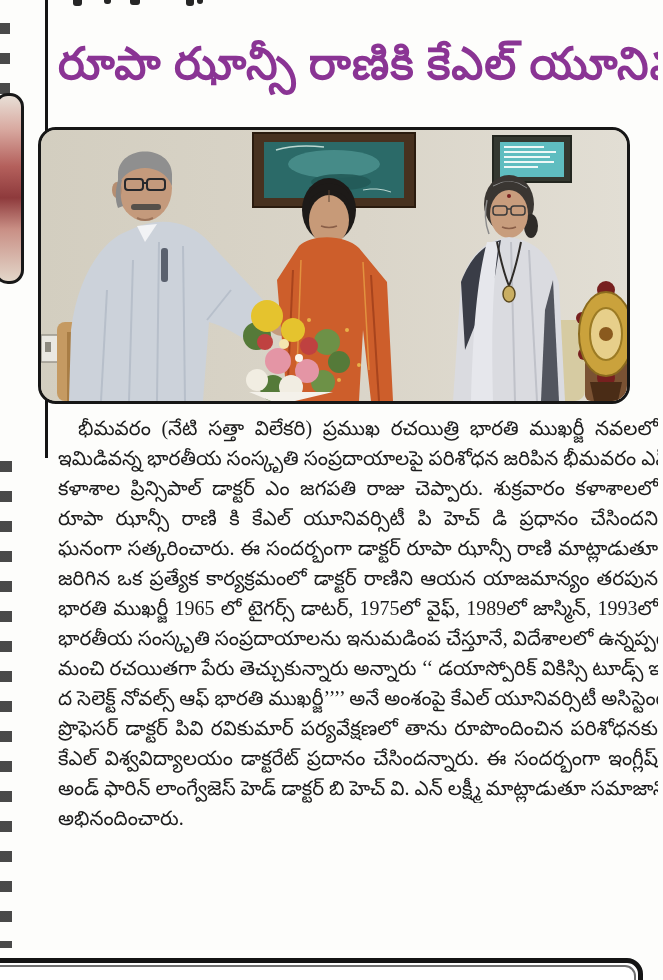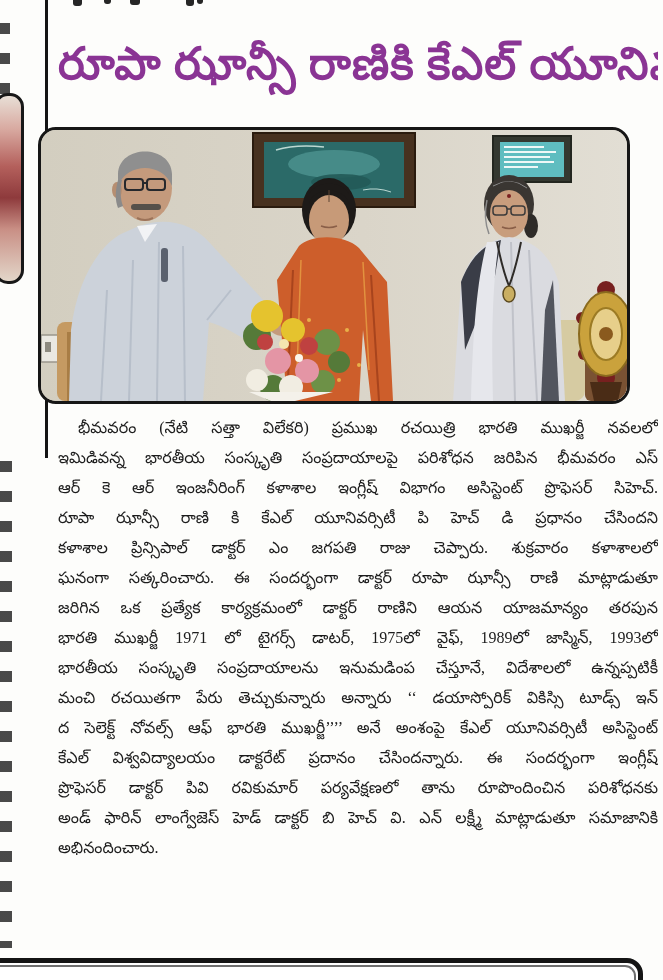--- a/index.html
+++ b/index.html
@@ -34,21 +34,21 @@
   }
   
   .photo{
     position:absolute;left:38px;top:127px;width:586px;height:271px;
     border:3px solid #161616;border-radius:18px;overflow:hidden;background:#d8d3c6;
   }
   .photo svg{display:block;width:100%;height:100%;}
   
   .article{
     position:absolute;left:58px;top:413px;width:600px;
-    font-size:16px;line-height:30px;color:#1c1c1c;
+    font-size:20px;line-height:30px;color:#1c1c1c;
   }
   .article .ln{
     height:30px;white-space:nowrap;
     text-align:justify;text-align-last:justify;
     overflow:hidden;
   }
   .article .ln.first{text-indent:20px;}
   .article .ln.last{text-align:center;text-align-last:left;}
   
   .bottom-box{
@@ -232,30 +232,29 @@
       <ellipse cx="565" cy="204" rx="16" ry="26" fill="#e7cf8a" stroke="#9c7b24" stroke-width="2"></ellipse>
       <circle cx="565" cy="204" r="7" fill="#8a5a1e"></circle>
       <path d="M549,252 L581,252 L577,271 L553,271 Z" fill="#4a2c16"></path>
     </g>
   </svg>
 </div>
 
 <div class="article">
   <div class="ln first">భీమవరం (నేటి సత్తా విలేకరి)  ప్రముఖ రచయిత్రి భారతి ముఖర్జీ నవలలో</div>
   <div class="ln">ఇమిడివన్న భారతీయ సంస్కృతి సంప్రదాయాలపై పరిశోధన జరిపిన భీమవరం ఎస్</div>
-  <div class="ln">ఆర్ కె ఆర్ ఇంజనీరింగ్ కళాశాల ఇంగ్లీష్ విభాగం అసిస్టెంట్ ప్రొఫెసర్ సిహెచ్.</div>
+  <div class="ln">కళాశాల ప్రిన్సిపాల్ డాక్టర్ ఎం జగపతి రాజు చెప్పారు. శుక్రవారం కళాశాలలో</div>
   <div class="ln">రూపా  ఝాన్సీ రాణి కి కేఎల్ యూనివర్సిటీ పి హెచ్ డి  ప్రధానం చేసిందని</div>
-  <div class="ln">కళాశాల ప్రిన్సిపాల్ డాక్టర్ ఎం జగపతి రాజు చెప్పారు. శుక్రవారం కళాశాలలో</div>
   <div class="ln">ఘనంగా సత్కరించారు. ఈ సందర్భంగా డాక్టర్ రూపా ఝాన్సీ రాణి మాట్లాడుతూ</div>
   <div class="ln">జరిగిన ఒక ప్రత్యేక కార్యక్రమంలో డాక్టర్ రాణిని ఆయన యాజమాన్యం తరపున</div>
-  <div class="ln">భారతి ముఖర్జీ 1971 లో టైగర్స్ డాటర్, 1975లో వైఫ్, 1989లో జాస్మిన్, 1993లో</div>
+  <div class="ln">భారతి ముఖర్జీ 1965 లో టైగర్స్ డాటర్, 1975లో వైఫ్, 1989లో జాస్మిన్, 1993లో</div>
   <div class="ln">భారతీయ సంస్కృతి సంప్రదాయాలను ఇనుమడింప చేస్తూనే, విదేశాలలో ఉన్నప్పటికీ</div>
   <div class="ln">మంచి రచయితగా పేరు తెచ్చుకున్నారు అన్నారు ‘‘ డయాస్పోరిక్ వికిస్సి టూడ్స్ ఇన్</div>
   <div class="ln">ద సెలెక్ట్ నోవల్స్ ఆఫ్ భారతి ముఖర్జీ’’’’ అనే అంశంపై కేఎల్ యూనివర్సిటీ అసిస్టెంట్</div>
+  <div class="ln">ప్రొఫెసర్ డాక్టర్ పివి రవికుమార్ పర్యవేక్షణలో తాను రూపొందించిన పరిశోధనకు</div>
   <div class="ln">కేఎల్ విశ్వవిద్యాలయం డాక్టరేట్ ప్రదానం చేసిందన్నారు. ఈ సందర్భంగా ఇంగ్లీష్</div>
-  <div class="ln">ప్రొఫెసర్ డాక్టర్ పివి రవికుమార్ పర్యవేక్షణలో తాను రూపొందించిన పరిశోధనకు</div>
   <div class="ln">అండ్ ఫారిన్ లాంగ్వేజెస్ హెడ్ డాక్టర్ బి హెచ్ వి. ఎన్ లక్ష్మీ మాట్లాడుతూ సమాజానికి</div>
   <div class="ln last">అభినందించారు.</div>
 </div>
 
 <div class="bottom-box">
   <div class="inner"></div>
 </div>
 
 </body></html>

